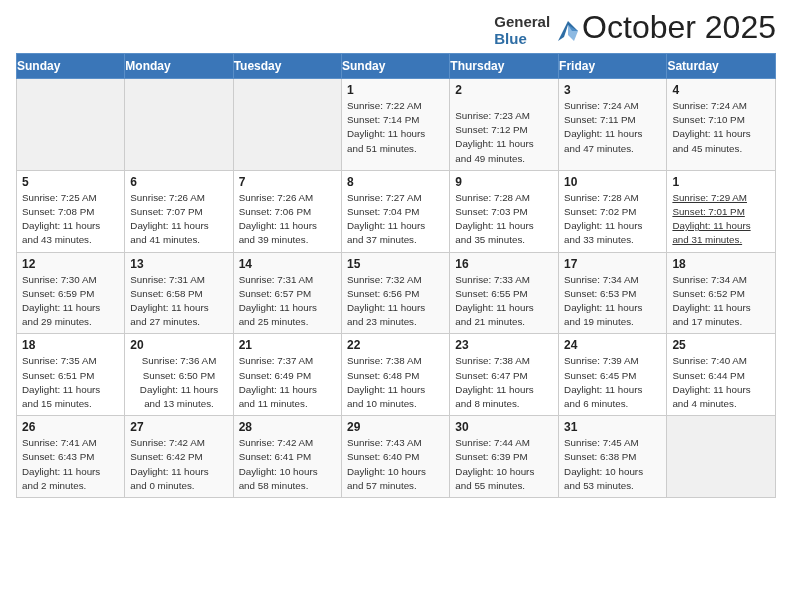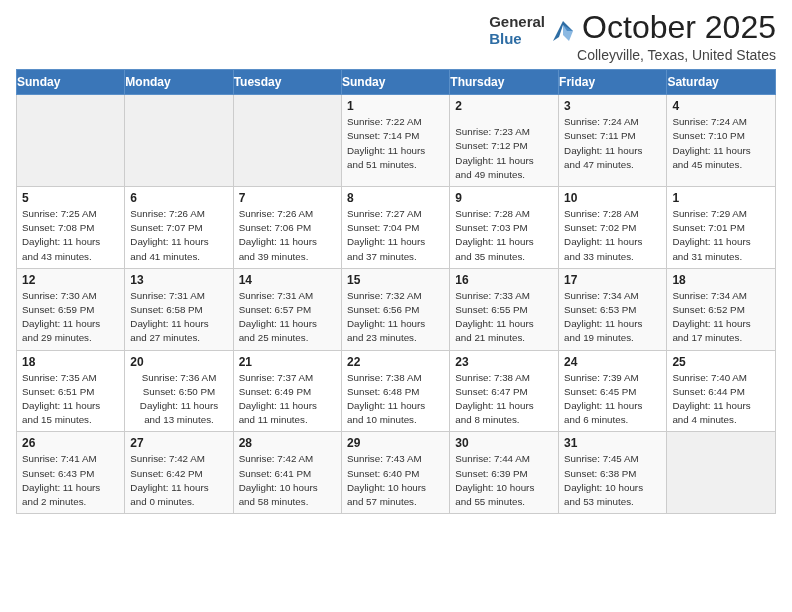--- a/index.html
+++ b/index.html
@@ -112,21 +112,20 @@
         <span class="logo-general">General</span>
         <span class="logo-blue">Blue</span>
       </div>
       <svg class="logo-icon" viewBox="0 0 28 28" xmlns="http://www.w3.org/2000/svg">
         <polygon points="4,24 14,4 24,14 18,14 14,8 10,20" fill="#2e6da4"></polygon>
         <polygon points="14,8 24,14 20,24 14,18" fill="#5b9bd5" opacity="0.7"></polygon>
       </svg>
     </div>
     <div class="title-block">
       <div class="month-title">October 2025</div>
-      <div class="subtitle">Colleyville, Texas, United States</div>
     </div>
   </div>
 
   <table class="calendar">
     <thead>
       <tr>
         <th>Sunday</th>
         <th>Monday</th>
         <th>Tuesday</th>
         <th>Sunday</th>
@@ -207,21 +206,21 @@
           </td>
           <td>
             <div class="day-number">10</div>
             <div class="day-info" style="white-space: pre-wrap;">Sunrise: 7:28 AM
 Sunset: 7:02 PM
 Daylight: 11 hours
 and 33 minutes.</div>
           </td>
           <td>
             <div class="day-number">1</div>
-            <div class="day-info" style="white-space: pre-wrap;">Sunrise: 7:29 AM
+            <div class="day-info" style="white-space: pre-wrap; text-decoration: underline;">Sunrise: 7:29 AM
 Sunset: 7:01 PM
 Daylight: 11 hours
 and 31 minutes.</div>
           </td>
         </tr>
         <tr>
           <td>
             <div class="day-number">12</div>
             <div class="day-info" style="white-space: pre-wrap;">Sunrise: 7:30 AM
 Sunset: 6:59 PM

